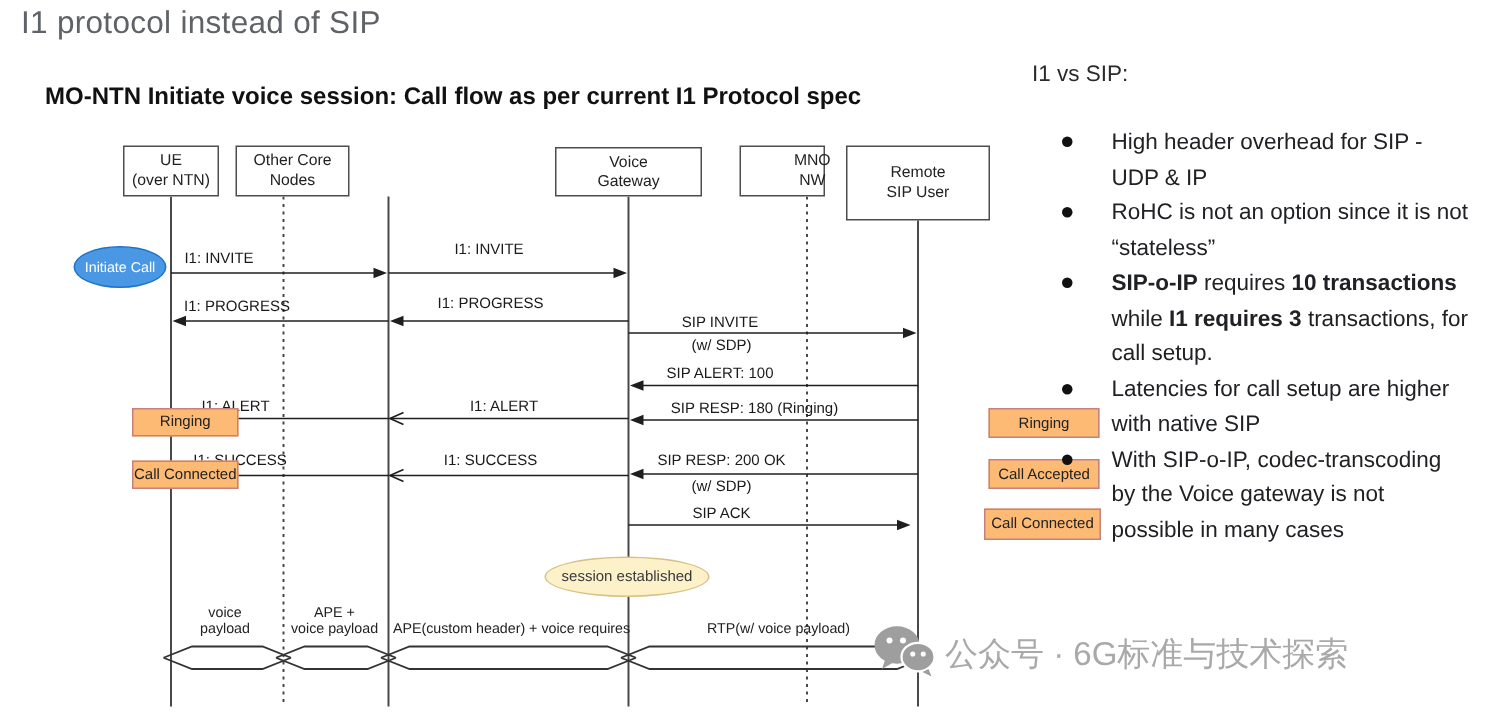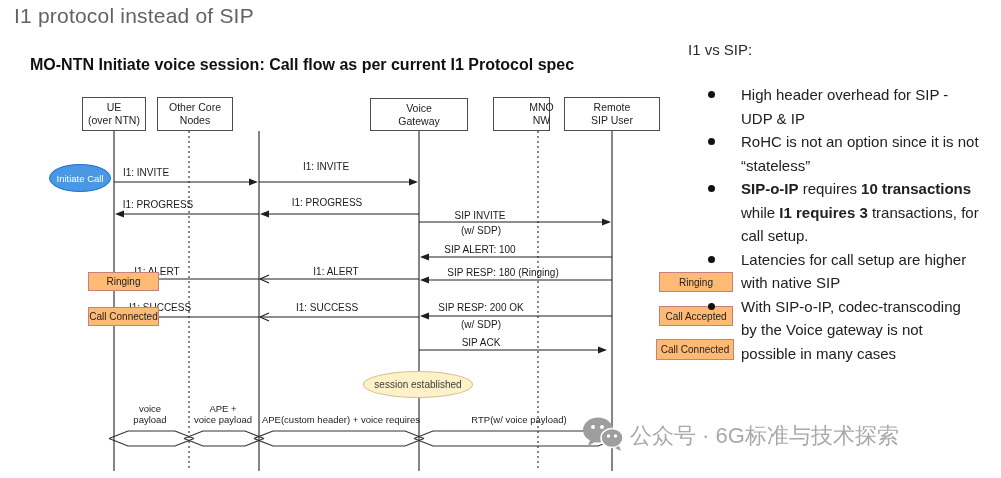--- a/index.html
+++ b/index.html
@@ -97,21 +97,21 @@
   <div class="abs diagram-title" style="left:30px;top:56px;">MO-NTN Initiate voice session: Call flow as per current I1 Protocol spec</div>
 
   <div class="abs actor" style="left:82px;top:97px;width:64px;height:34px;">UE
 (over NTN)</div>
   <div class="abs actor" style="left:157px;top:97px;width:76px;height:34px;">Other Core
 Nodes</div>
   <div class="abs actor" style="left:370px;top:98px;width:98px;height:33px;">Voice
 Gateway</div>
   <div class="abs actor" style="left:493px;top:97px;width:57px;height:34px;padding-left:40px;">MNO
 NW</div>
-  <div class="abs actor" style="left:564px;top:97px;width:96px;height:34px;">Remote
+  <div class="abs actor" style="left:564px;top:97px;width:96px;height:50px;">Remote
 SIP User</div>
 
   <div class="abs msg" style="left:146px;top:167px;">I1: INVITE</div>
   <div class="abs msg" style="left:326px;top:161px;">I1: INVITE</div>
   <div class="abs msg" style="left:158px;top:199px;">I1: PROGRESS</div>
   <div class="abs msg" style="left:327px;top:197px;">I1: PROGRESS</div>
   <div class="abs msg" style="left:480px;top:210px;">SIP INVITE</div>
   <div class="abs msg" style="left:481px;top:225px;">(w/ SDP)</div>
   <div class="abs msg" style="left:480px;top:244px;">SIP ALERT: 100</div>
   <div class="abs msg" style="left:503px;top:267px;">SIP RESP: 180 (Ringing)</div>

